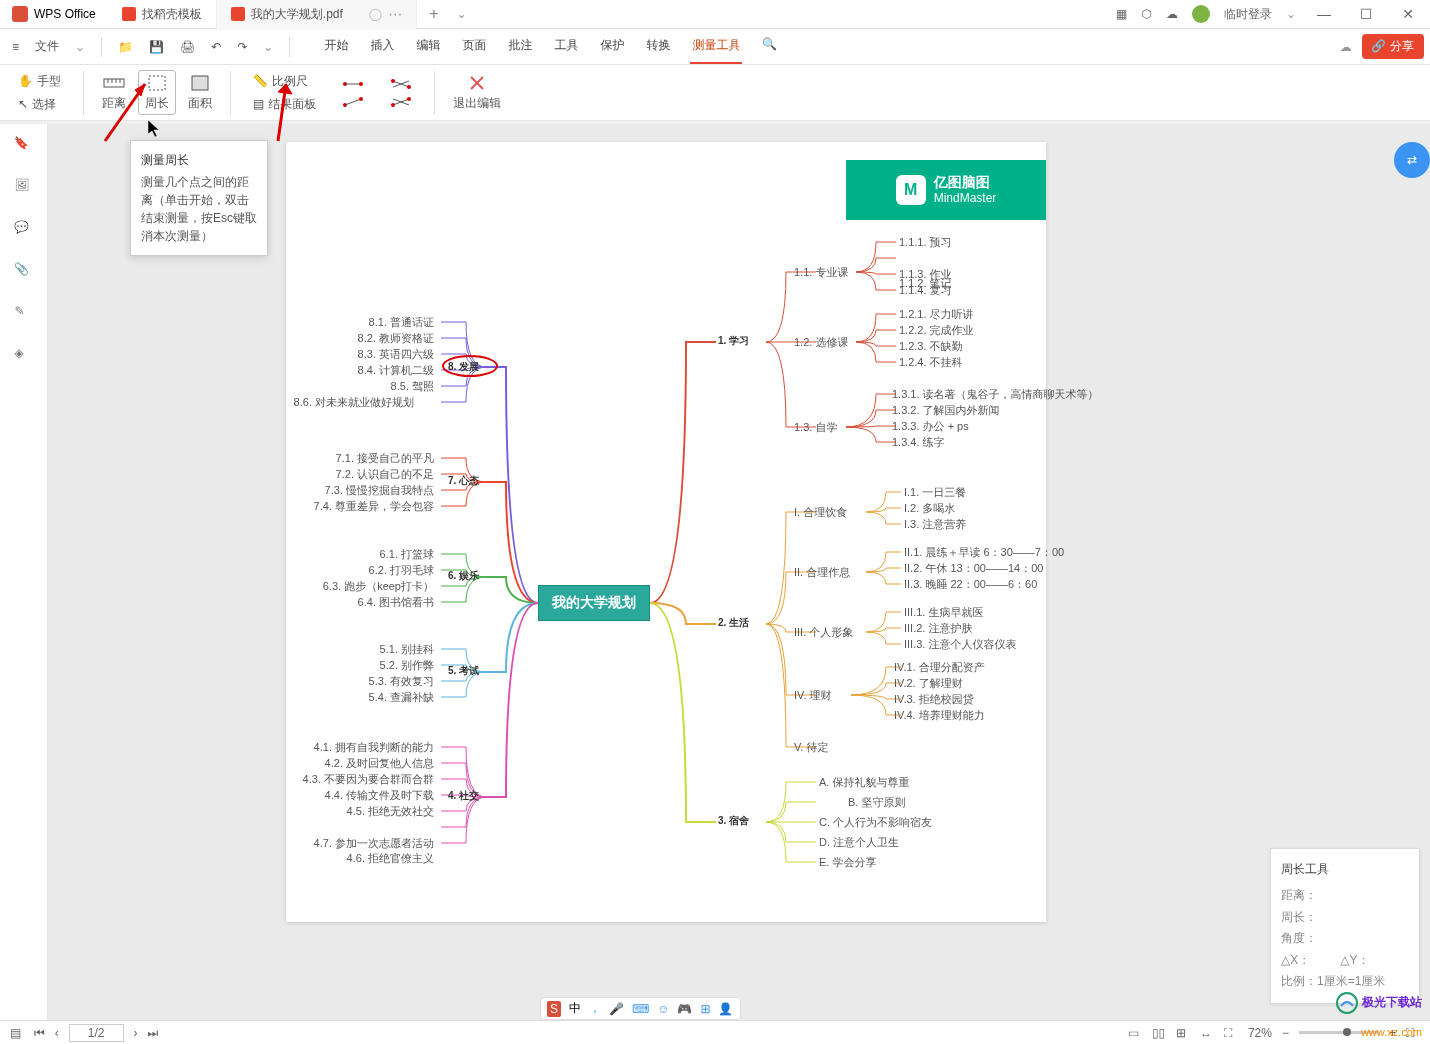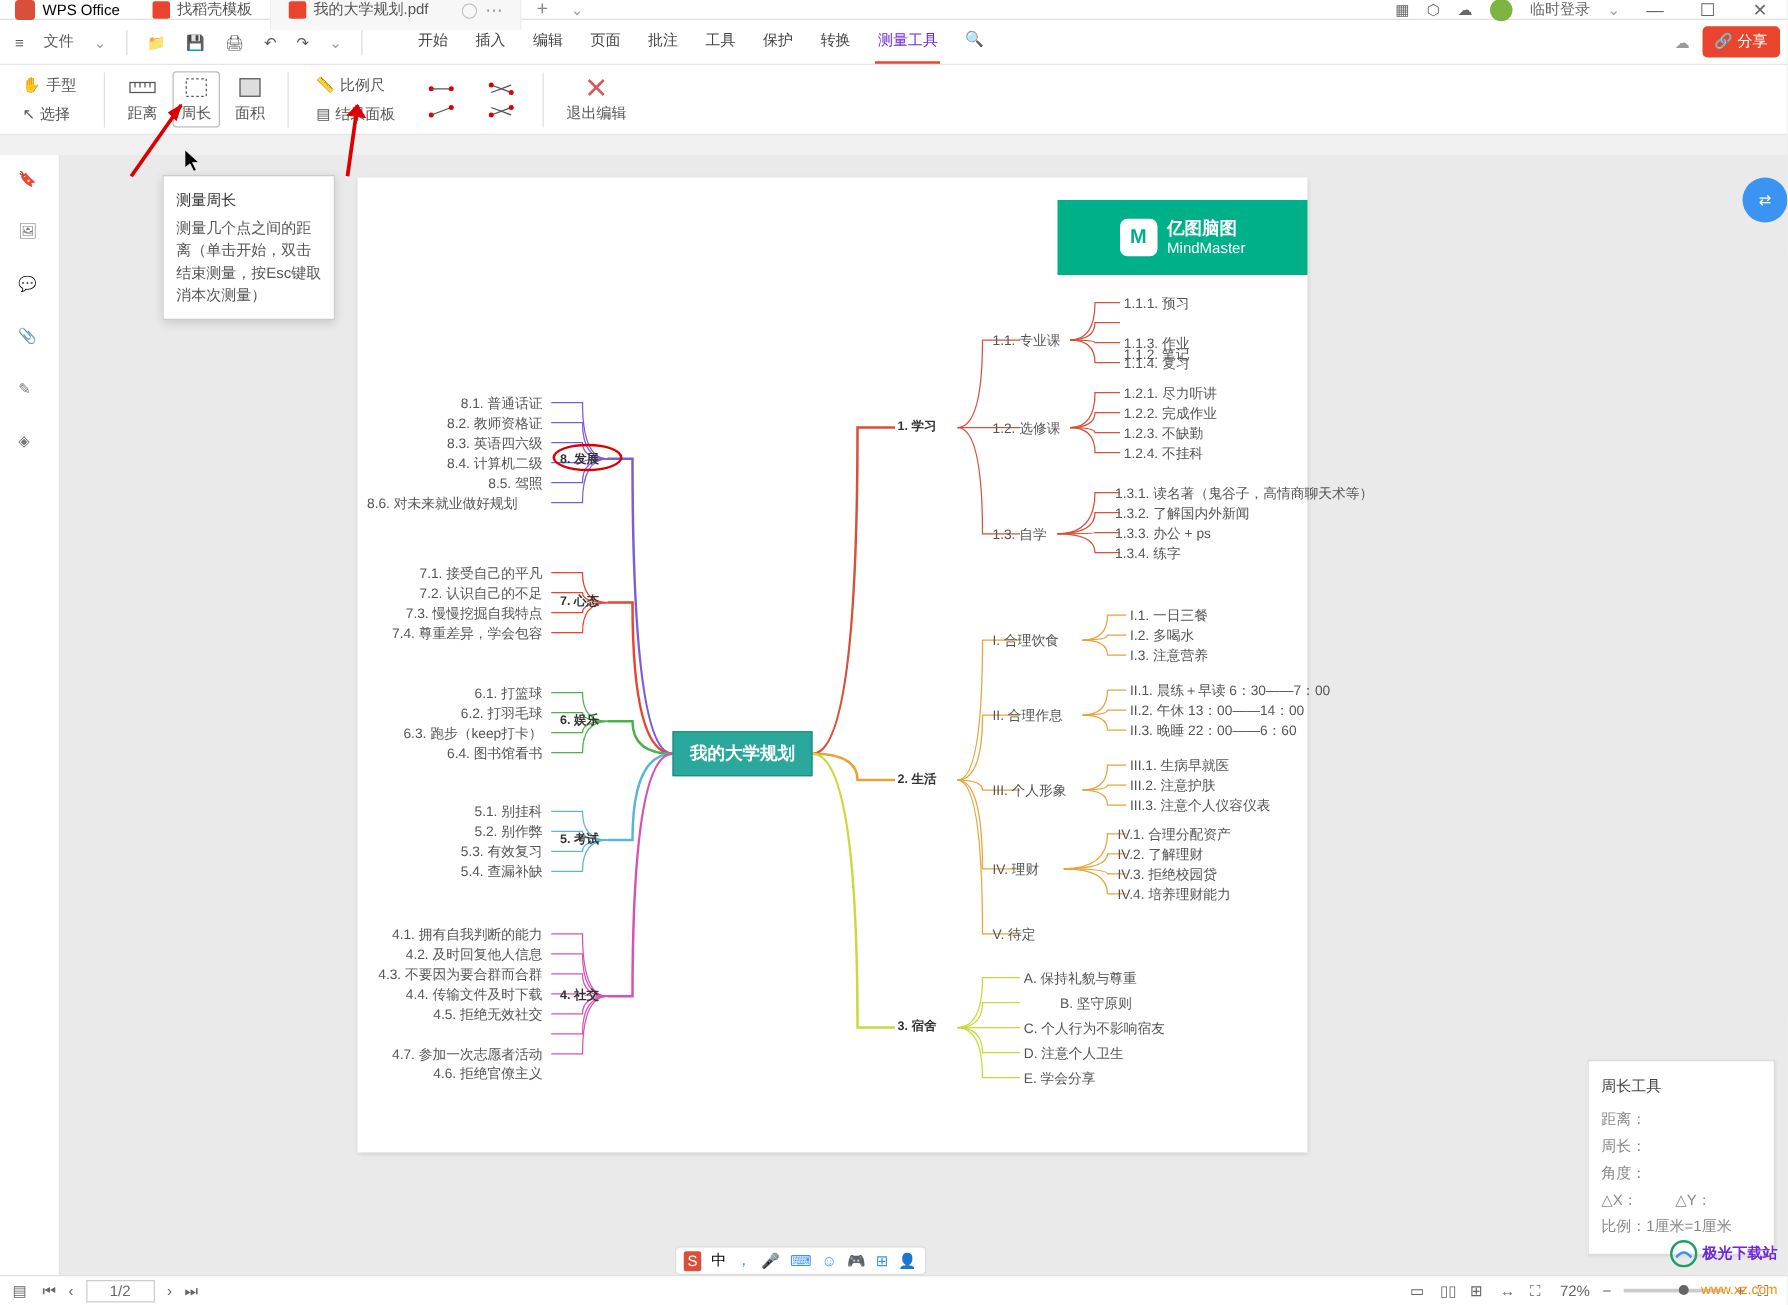--- a/index.html
+++ b/index.html
@@ -1,35 +1,35 @@
 <!DOCTYPE html>
 <html><head>
 <meta charset="utf-8">
 <style>
 *{margin:0;padding:0;box-sizing:border-box;font-family:"Microsoft YaHei",Arial,sans-serif;font-size:12px;}
 body{background:#f0f0f0;width:1430px;height:1044px;overflow:hidden;position:relative;}
-.titlebar{height:16px;background:#fff;display:flex;align-items:center;border-bottom:1px solid #e0e0e0;}
+.titlebar{height:29px;background:#fff;display:flex;align-items:center;border-bottom:1px solid #e0e0e0;}
 .titlebar-left{display:flex;align-items:center;flex:1;}
 .app-logo{display:flex;align-items:center;padding:0 12px;gap:6px;}
 .app-logo-icon{width:16px;height:16px;background:#d94f3a;border-radius:3px;}
 .tab{display:flex;align-items:center;padding:0 14px;height:32px;gap:6px;border-right:1px solid #eee;color:#555;}
 .tab.active{background:#f7f7f7;}
 .tab-icon{width:14px;height:14px;border-radius:2px;}
 .tab-close{color:#999;font-size:14px;}
 .plus-tab{padding:0 12px;color:#888;font-size:16px;}
 .titlebar-right{display:flex;align-items:center;gap:14px;padding-right:8px;color:#666;}
 .avatar{width:18px;height:18px;border-radius:50%;background:#7cb342;}
 .win-btn{width:28px;text-align:center;font-size:14px;color:#666;}
 .menubar{height:36px;background:#fff;display:flex;align-items:center;border-bottom:1px solid #e5e5e5;padding:0 6px;}
 .menu-left{display:flex;align-items:center;gap:4px;}
 .menu-left .mi{padding:4px 6px;color:#555;}
 .menu-sep{width:1px;height:20px;background:#ddd;margin:0 6px;}
-.menu-tabs{display:flex;gap:18px;margin-left:36px;}
+.menu-tabs{display:flex;gap:18px;margin-left:26px;}
 .menu-tabs .mt{color:#444;padding:8px 2px;}
-.menu-tabs .mt.active{color:#6d28d9;border-bottom:2px solid #e8442e;}
+.menu-tabs .mt.active{color:#c2410c;border-bottom:2px solid #e8442e;}
 .menu-right{margin-left:auto;display:flex;align-items:center;gap:10px;}
 .share-btn{background:#e8442e;color:#fff;padding:4px 10px;border-radius:4px;}
 .ribbon{height:56px;background:#fff;display:flex;align-items:center;padding:0 8px;gap:6px;border-bottom:1px solid #e5e5e5;}
 .rgroup{display:flex;flex-direction:column;gap:2px;padding:0 4px;}
 .rbtn{display:flex;flex-direction:column;align-items:center;gap:2px;padding:2px 6px;color:#555;}
 .rbtn-h{display:flex;align-items:center;gap:4px;padding:2px 6px;color:#555;}
 .rsep{width:1px;height:44px;background:#e0e0e0;margin:0 6px;}
 .tool-sidebar{position:absolute;left:0;top:124px;width:48px;bottom:24px;background:#fff;border-right:1px solid #e5e5e5;display:flex;flex-direction:column;align-items:center;padding-top:12px;gap:24px;color:#777;}
 .tool-sidebar .si{width:18px;height:18px;}
 .doc-area{position:absolute;left:48px;top:124px;right:0;bottom:24px;background:#eaeaea;overflow:hidden;}

